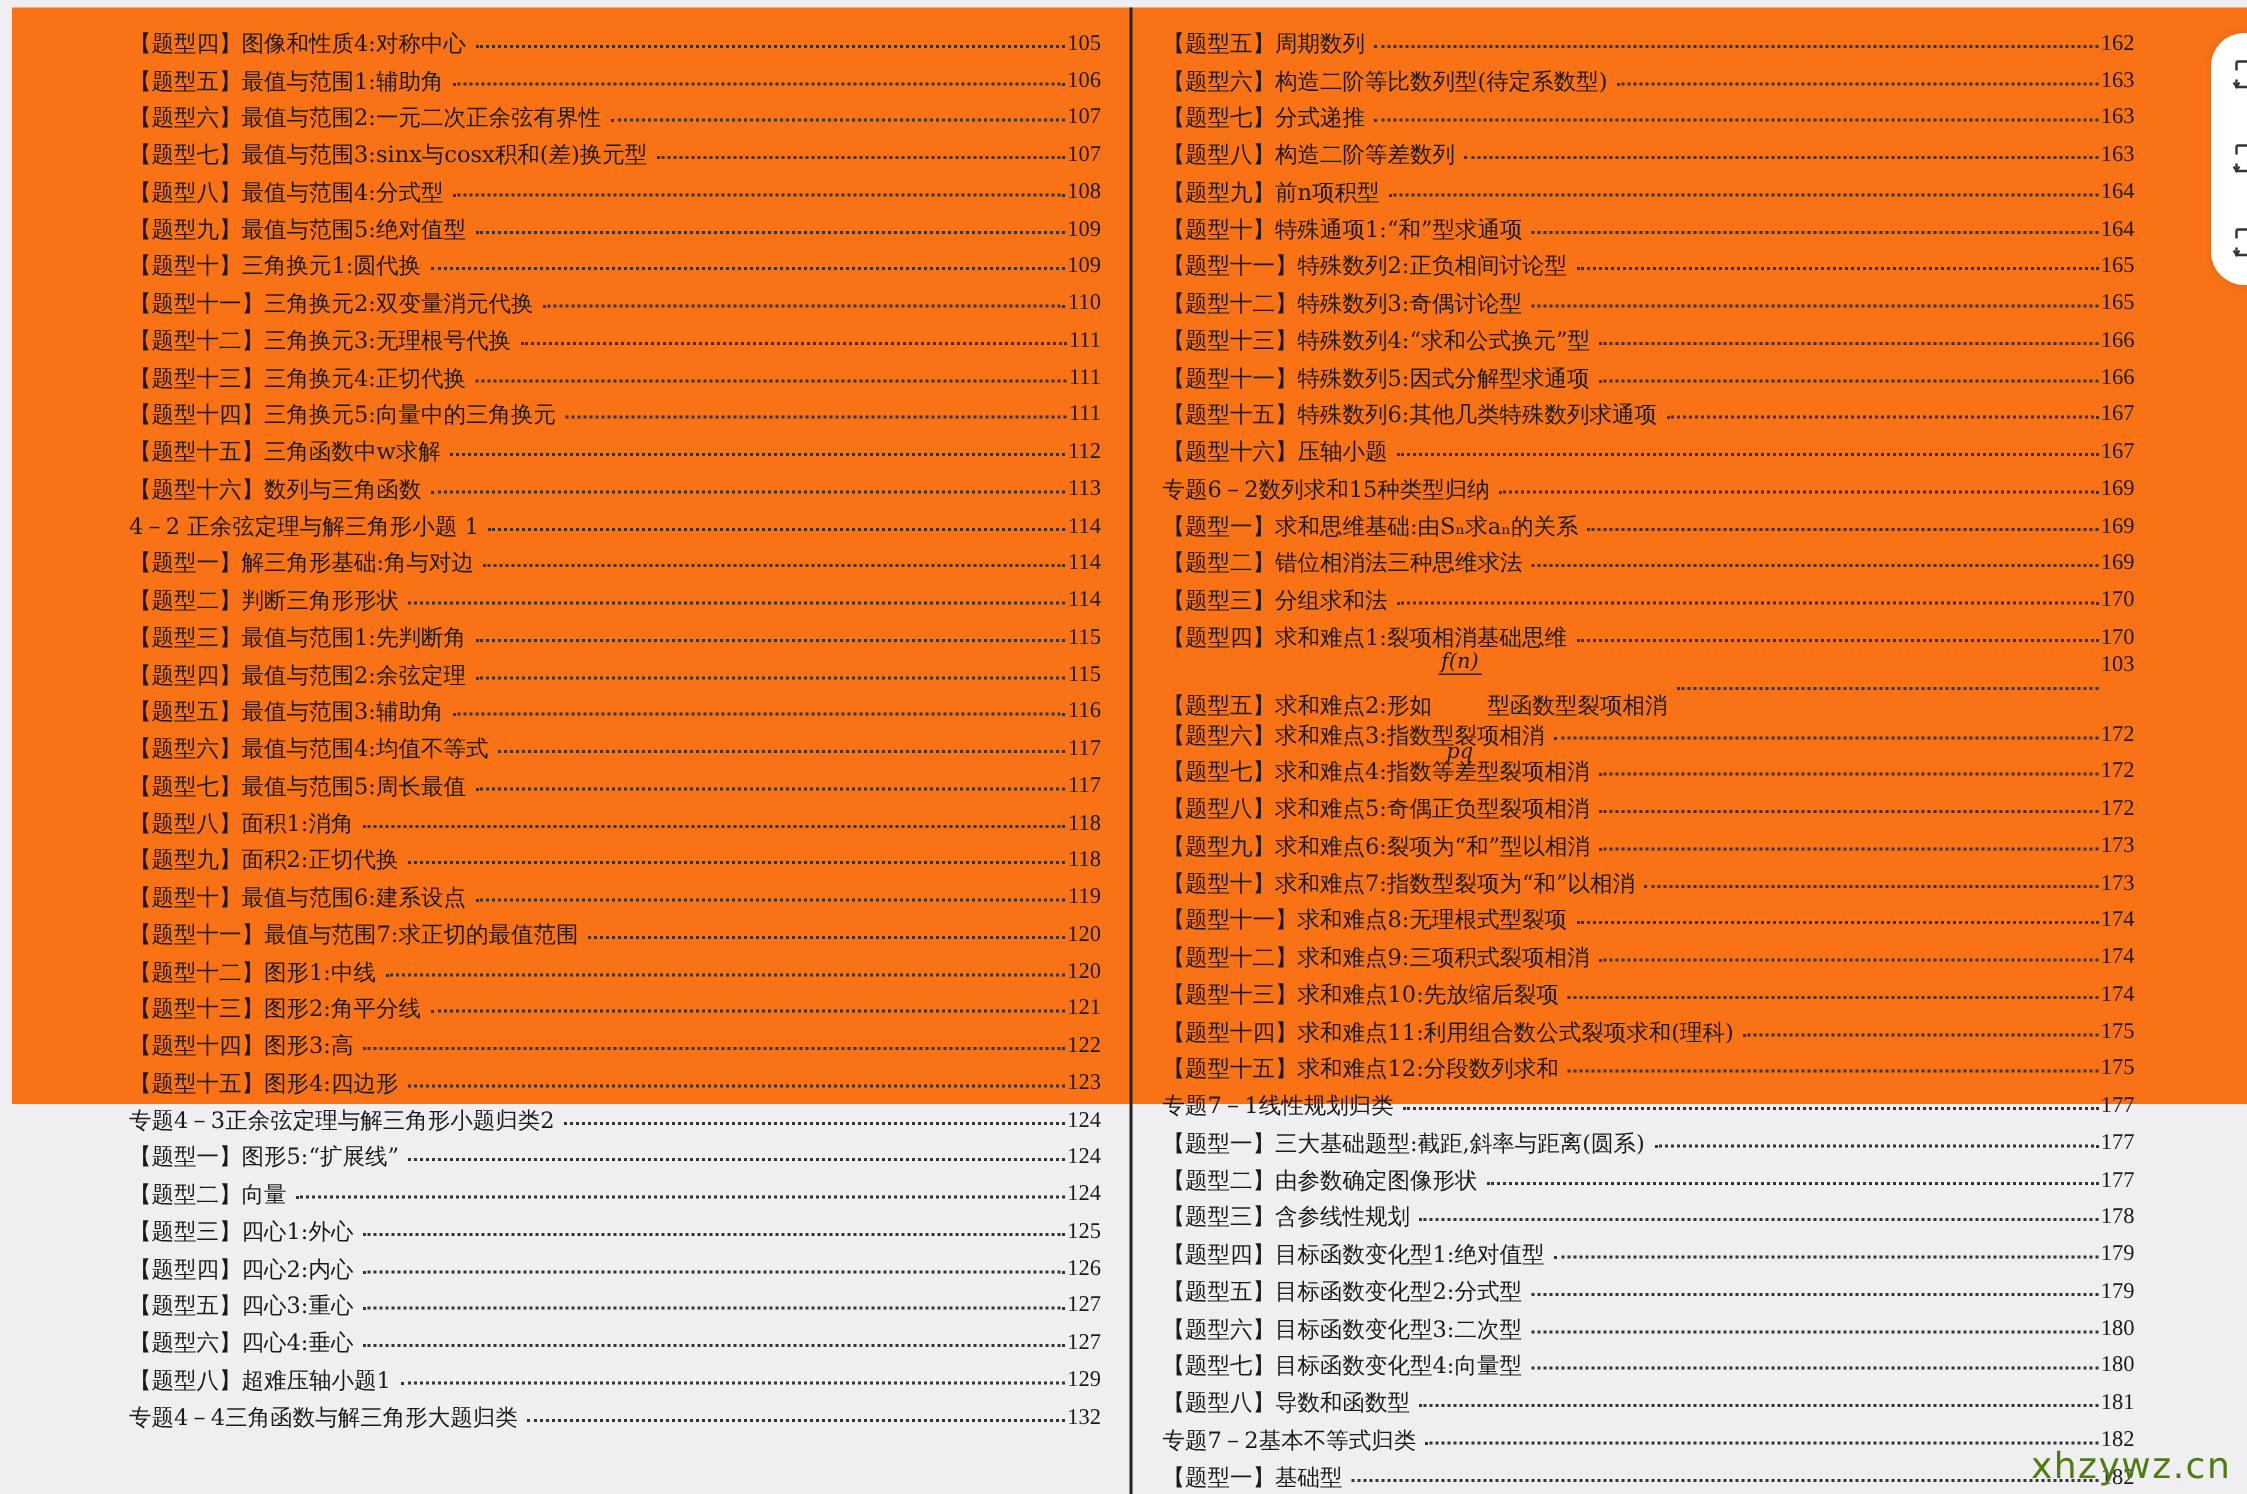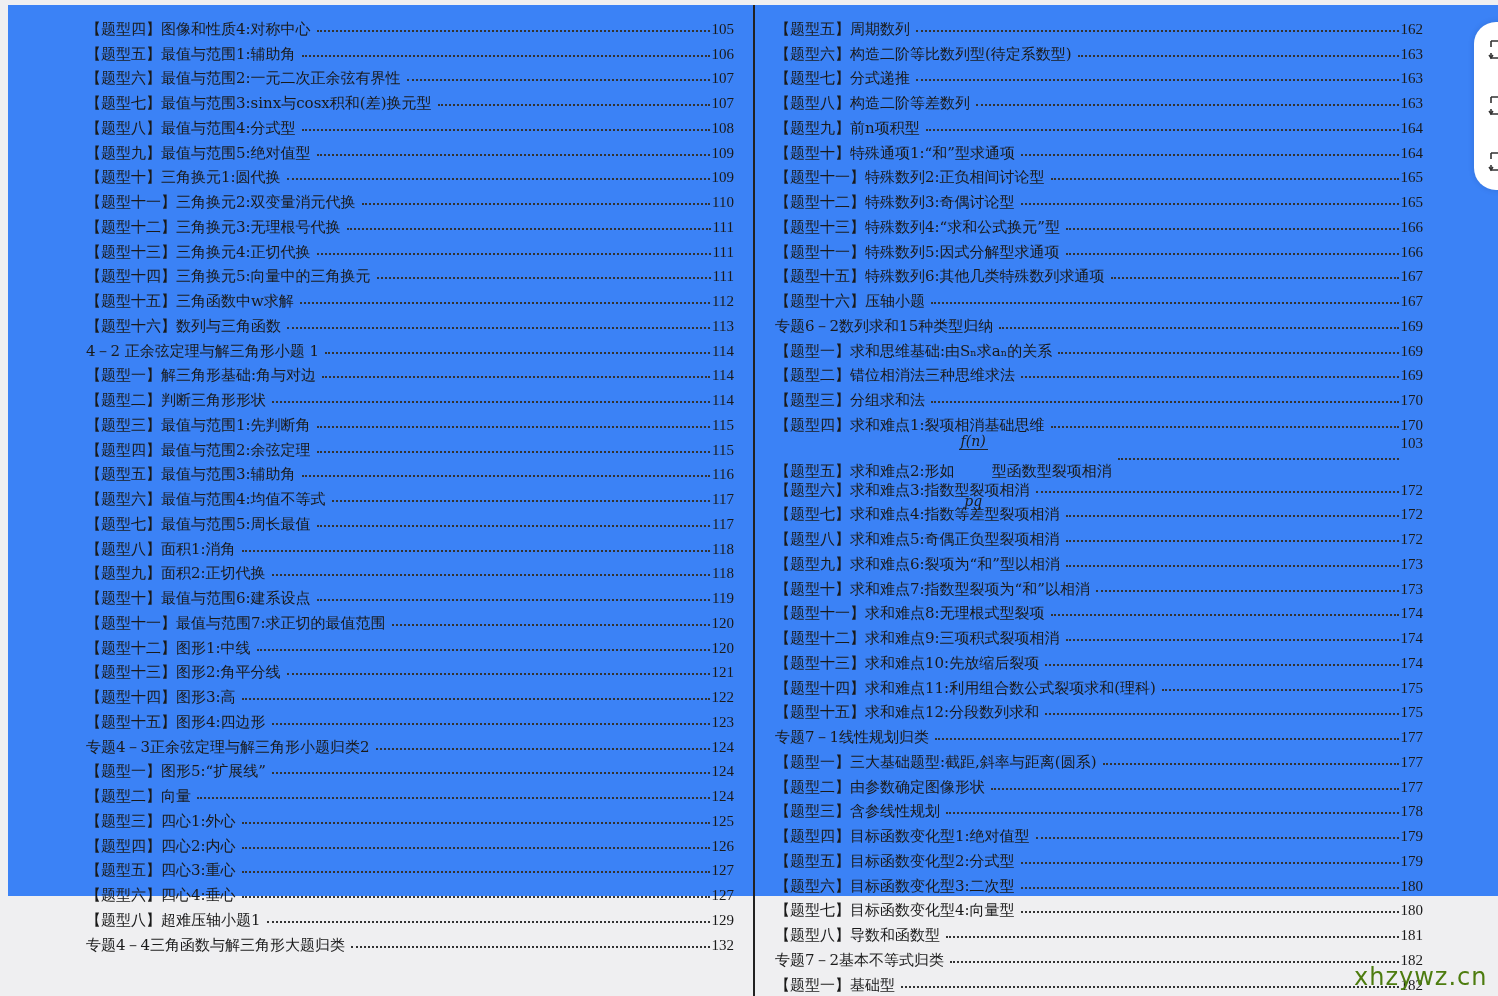--- a/index.html
+++ b/index.html
@@ -4,22 +4,22 @@
   <style>
     html, body { margin: 0; padding: 0; }
     body {
       width: 1498px; height: 996px; overflow: hidden;
       background: #efeff1;
       font-family: "DejaVu Serif", "Liberation Serif", serif;
       color: #1a1a1a;
       position: relative;
     }
     .page {
-      position: absolute; left: 8px; top: 5px; width: 1490px; height: 891px;
-      background: #3b82f6;
+      position: absolute; left: 8px; top: 5px; width: 1490px; height: 731px;
+      background: #f97316;
     }
     .col {
       position: absolute; top: 8px;
     }
     .col-left { left: 78px; width: 648px; }
     .col-right { left: 767px; width: 648px; }
     .divider {
       position: absolute; left: 745px; top: 0; width: 2px; height: 991px;
       background: #222;
     }

